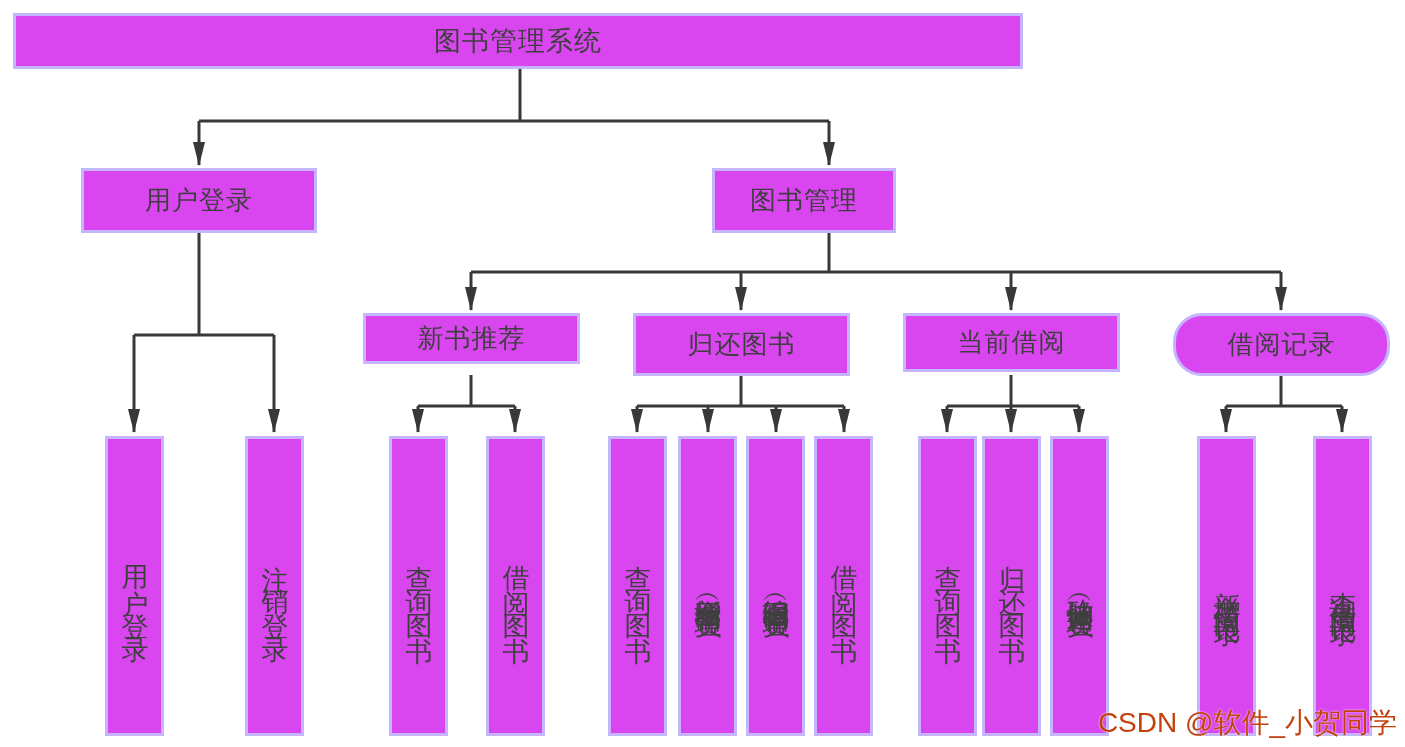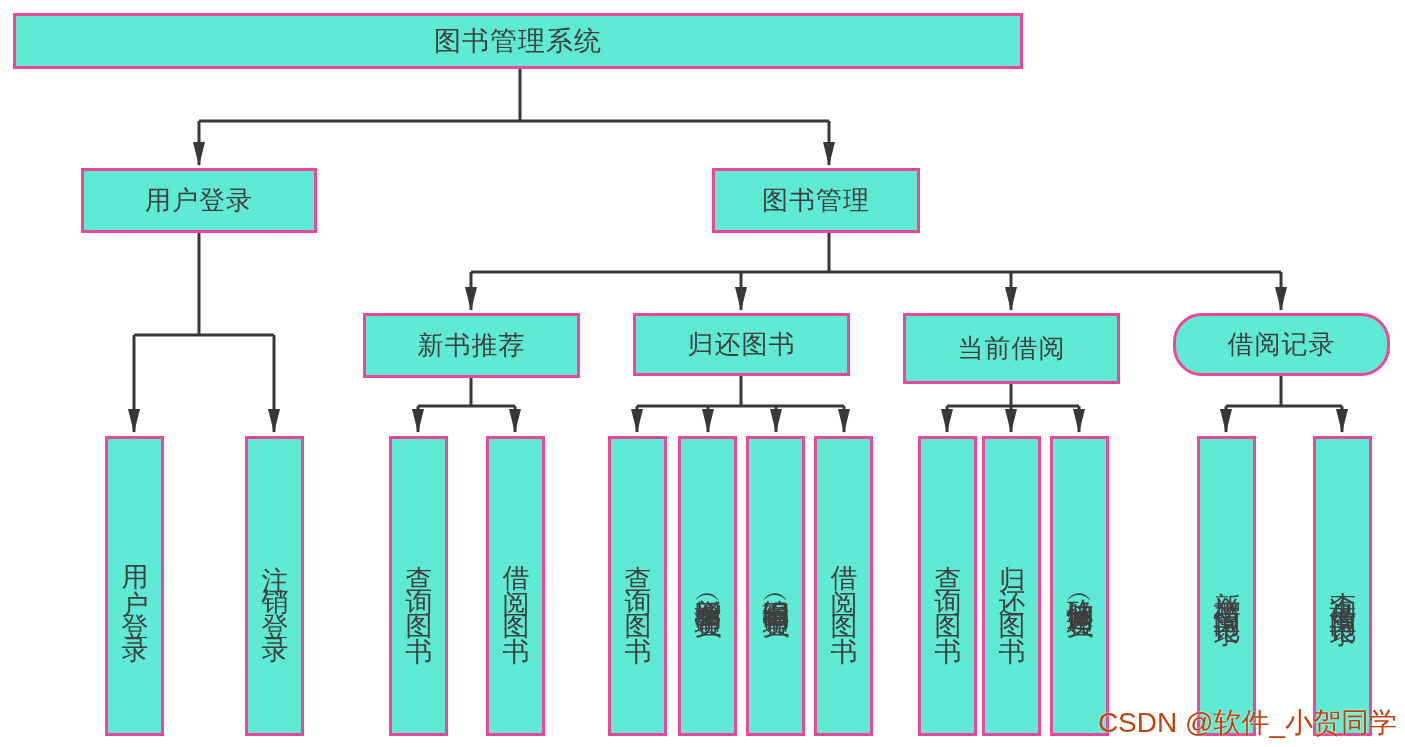--- a/index.html
+++ b/index.html
@@ -7,22 +7,22 @@
     position:relative;
     width:1405px;height:747px;
     background:#ffffff;
     font-family:"Liberation Sans","DejaVu Sans",sans-serif;
     overflow:hidden;
   }
   .wires{position:absolute;left:0;top:0;width:1405px;height:747px;}
   .node{
     position:absolute;
     box-sizing:border-box;
-    border:3px solid #ec4899;
-    background:#5eead4;
+    border:3px solid #c4b5fd;
+    background:#d946ef;
     color:#3f3f3f;
     display:flex;
     align-items:center;
     justify-content:center;
     z-index:2;
   }
   .h-node{font-size:26px;letter-spacing:1px;}
   .root-node{font-size:27px;}
   .leaf{
     writing-mode:vertical-rl;
@@ -89,25 +89,25 @@
       <line x1="1079" y1="406" x2="1079" y2="432" marker-end="url(#arrow)"></line>
 
       <line x1="1226" y1="406" x2="1226" y2="432" marker-end="url(#arrow)"></line>
       <line x1="1342" y1="406" x2="1342" y2="432" marker-end="url(#arrow)"></line>
     </g>
   </svg>
 
   <div class="node h-node root-node" style="left:13px;top:13px;width:1010px;height:56px;">图书管理系统</div>
 
   <div class="node h-node" style="left:81px;top:168px;width:236px;height:65px;">用户登录</div>
-  <div class="node h-node" style="left:712px;top:168px;width:208px;height:65px;">图书管理</div>
+  <div class="node h-node" style="left:712px;top:168px;width:184px;height:65px;">图书管理</div>
 
-  <div class="node h-node" style="left:363px;top:313px;width:217px;height:65px;">新书推荐</div>
+  <div class="node h-node" style="left:363px;top:313px;width:217px;height:51px;">新书推荐</div>
   <div class="node h-node" style="left:633px;top:313px;width:217px;height:63px;">归还图书</div>
-  <div class="node h-node" style="left:903px;top:313px;width:217px;height:71px;">当前借阅</div>
+  <div class="node h-node" style="left:903px;top:313px;width:217px;height:59px;">当前借阅</div>
   <div class="node h-node" style="left:1173px;top:313px;width:217px;height:63px;border-radius:29px;">借阅记录</div>
 
   <div class="node leaf ls-4" style="left:105px;">用户登录</div>
   <div class="node leaf ls-4" style="left:245px;">注销登录</div>
 
   <div class="node leaf ls-4" style="left:389px;">查询图书</div>
   <div class="node leaf ls-4" style="left:486px;">借阅图书</div>
 
   <div class="node leaf ls-4" style="left:608px;">查询图书</div>
   <div class="node leaf ls-9" style="left:678px;">新增图书（管理员）</div>

